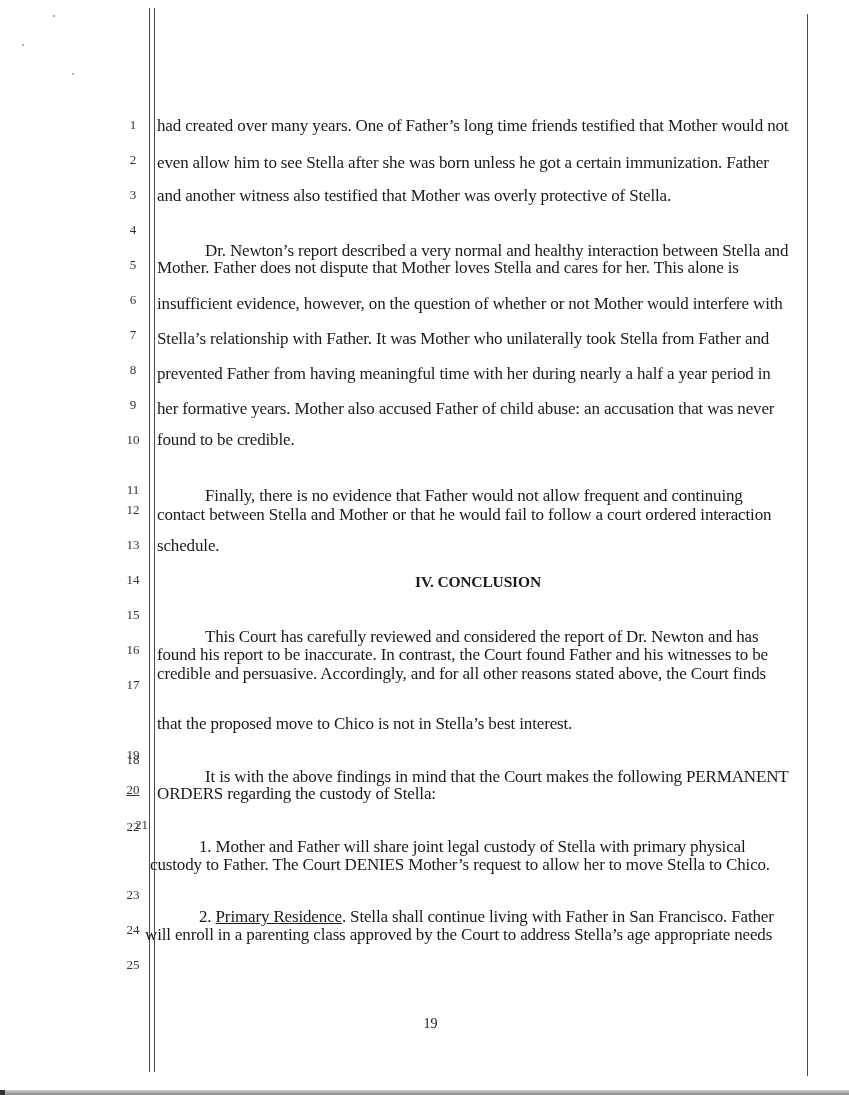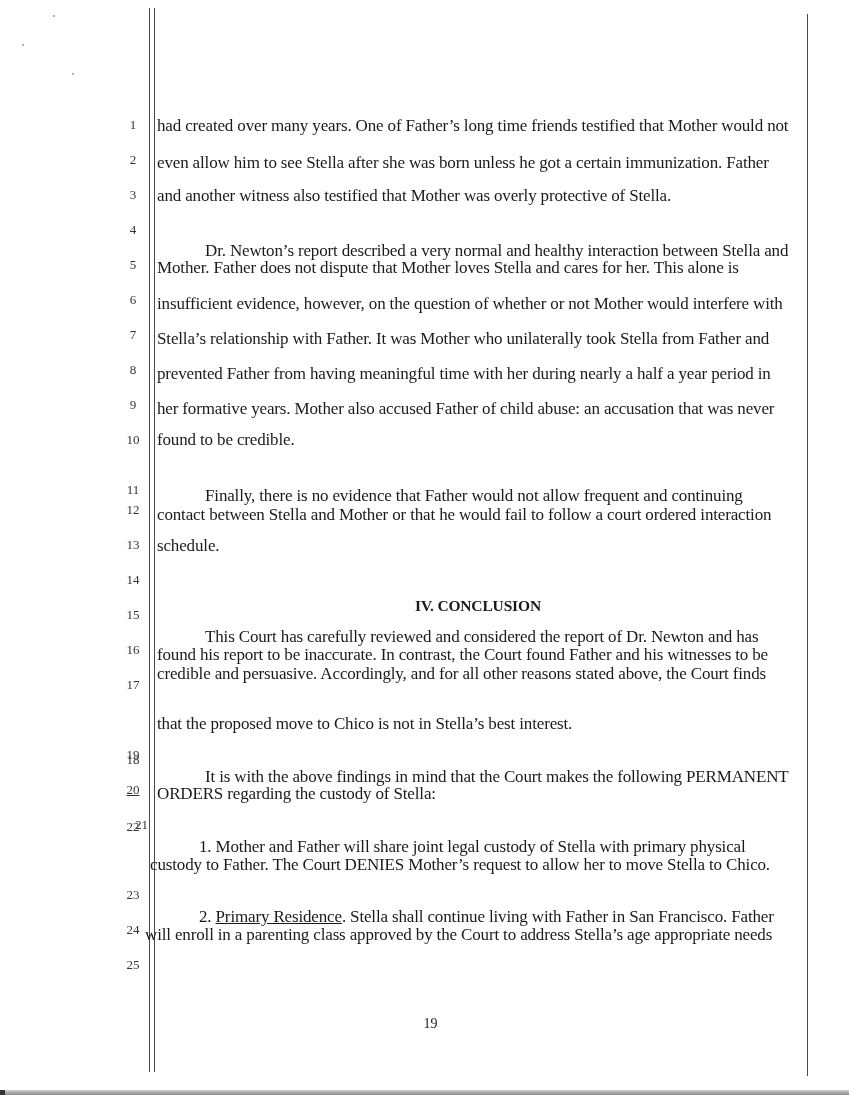--- a/index.html
+++ b/index.html
@@ -78,21 +78,21 @@
     <div class="text-line indent" style="top:224px;">Dr. Newton’s report described a very normal and healthy interaction between Stella and</div>
     <div class="text-line" style="top:258px;">Mother.  Father does not dispute that Mother loves Stella and cares for her.  This alone is</div>
     <div class="text-line" style="top:294px;">insufficient evidence, however, on the question of whether or not Mother would interfere with</div>
     <div class="text-line" style="top:329px;">Stella’s relationship with Father.  It was Mother who unilaterally took Stella from Father and</div>
     <div class="text-line" style="top:364px;">prevented Father from having meaningful time with her during nearly a half a year period in</div>
     <div class="text-line" style="top:399px;">her formative years.  Mother also accused Father of child abuse:  an accusation that was never</div>
     <div class="text-line" style="top:430px;">found to be credible.</div>
     <div class="text-line indent" style="top:469px;text-align:center;">Finally, there is no evidence that Father would not allow frequent and continuing</div>
     <div class="text-line" style="top:505px;">contact between Stella and Mother or that he would fail to follow a court ordered interaction</div>
     <div class="text-line" style="top:536px;">schedule.</div>
-    <div class="text-line heading" style="top:573px;margin-top:24px;">IV. CONCLUSION</div>
+    <div class="text-line heading" style="top:573px;">IV. CONCLUSION</div>
     <div class="text-line indent" style="top:610px;">This Court has carefully reviewed and considered the report of Dr. Newton and has</div>
     <div class="text-line" style="top:645px;">found his report to be inaccurate.  In contrast, the Court found Father and his witnesses to be</div>
     <div class="text-line" style="top:664px;">credible and persuasive.  Accordingly, and for all other reasons stated above, the Court finds</div>
     <div class="text-line" style="top:714px;">that the proposed move to Chico is not in Stella’s best interest.</div>
     <div class="text-line indent" style="top:750px;">It is with the above findings in mind that the Court makes the following PERMANENT</div>
     <div class="text-line" style="top:784px;">ORDERS regarding the custody of Stella:</div>
     <div class="text-line indent" style="top:820px; left:199px;">1.  Mother and Father will share joint legal custody of Stella with primary physical</div>
     <div class="text-line" style="top:855px; left:150px;">custody to Father.  The Court DENIES Mother’s request to allow her to move Stella to Chico.</div>
     <div class="text-line indent" style="top:890px; left:199px;">
       <span>2.  </span><span class="underline">Primary Residence</span><span>.  Stella shall continue living with Father in San Francisco. Father</span>

